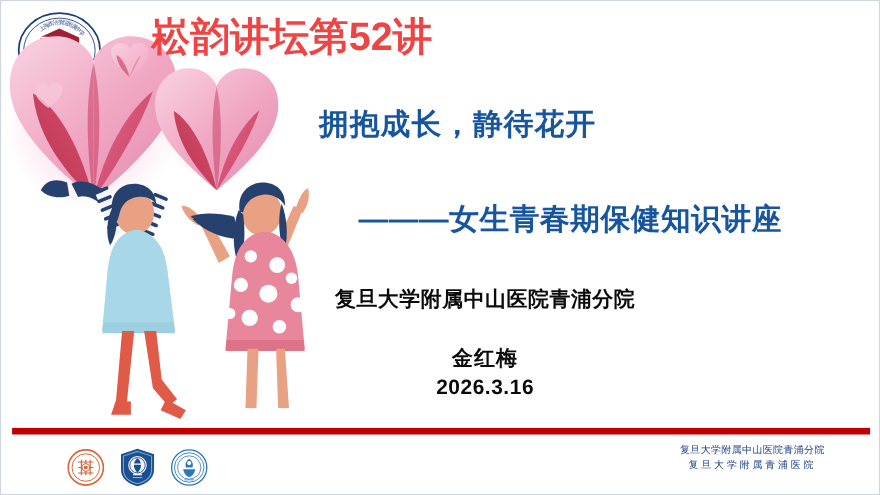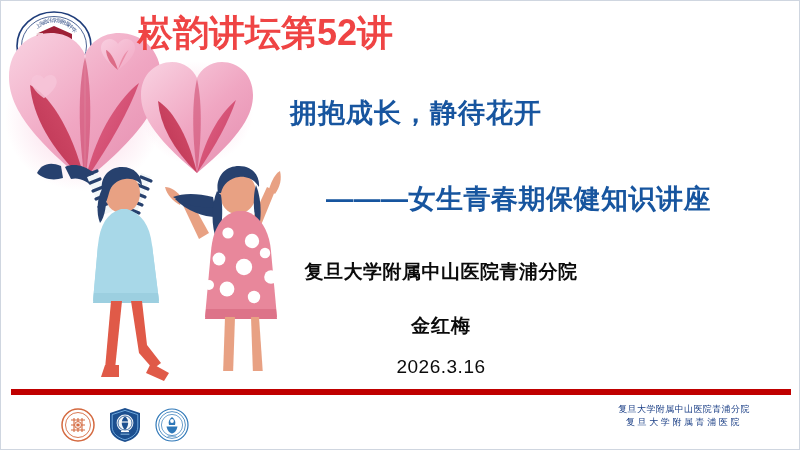--- a/index.html
+++ b/index.html
@@ -91,23 +91,23 @@
     letter-spacing: 0.5px;
     white-space: nowrap;
   }
   .credit-name {
     margin-top: 28px;
     font-size: 19px;
     font-weight: 700;
     letter-spacing: 1px;
   }
   .credit-date {
-    margin-top: 17px;
+    margin-top: 3px;
     font-size: 19px;
-    font-weight: 400;
+    font-weight: 700;
     letter-spacing: 0.5px;
   }
 
   
   .divider {
     position: absolute;
     left: 10px;
     top: 388px;
     width: 780px;
     height: 6px;

